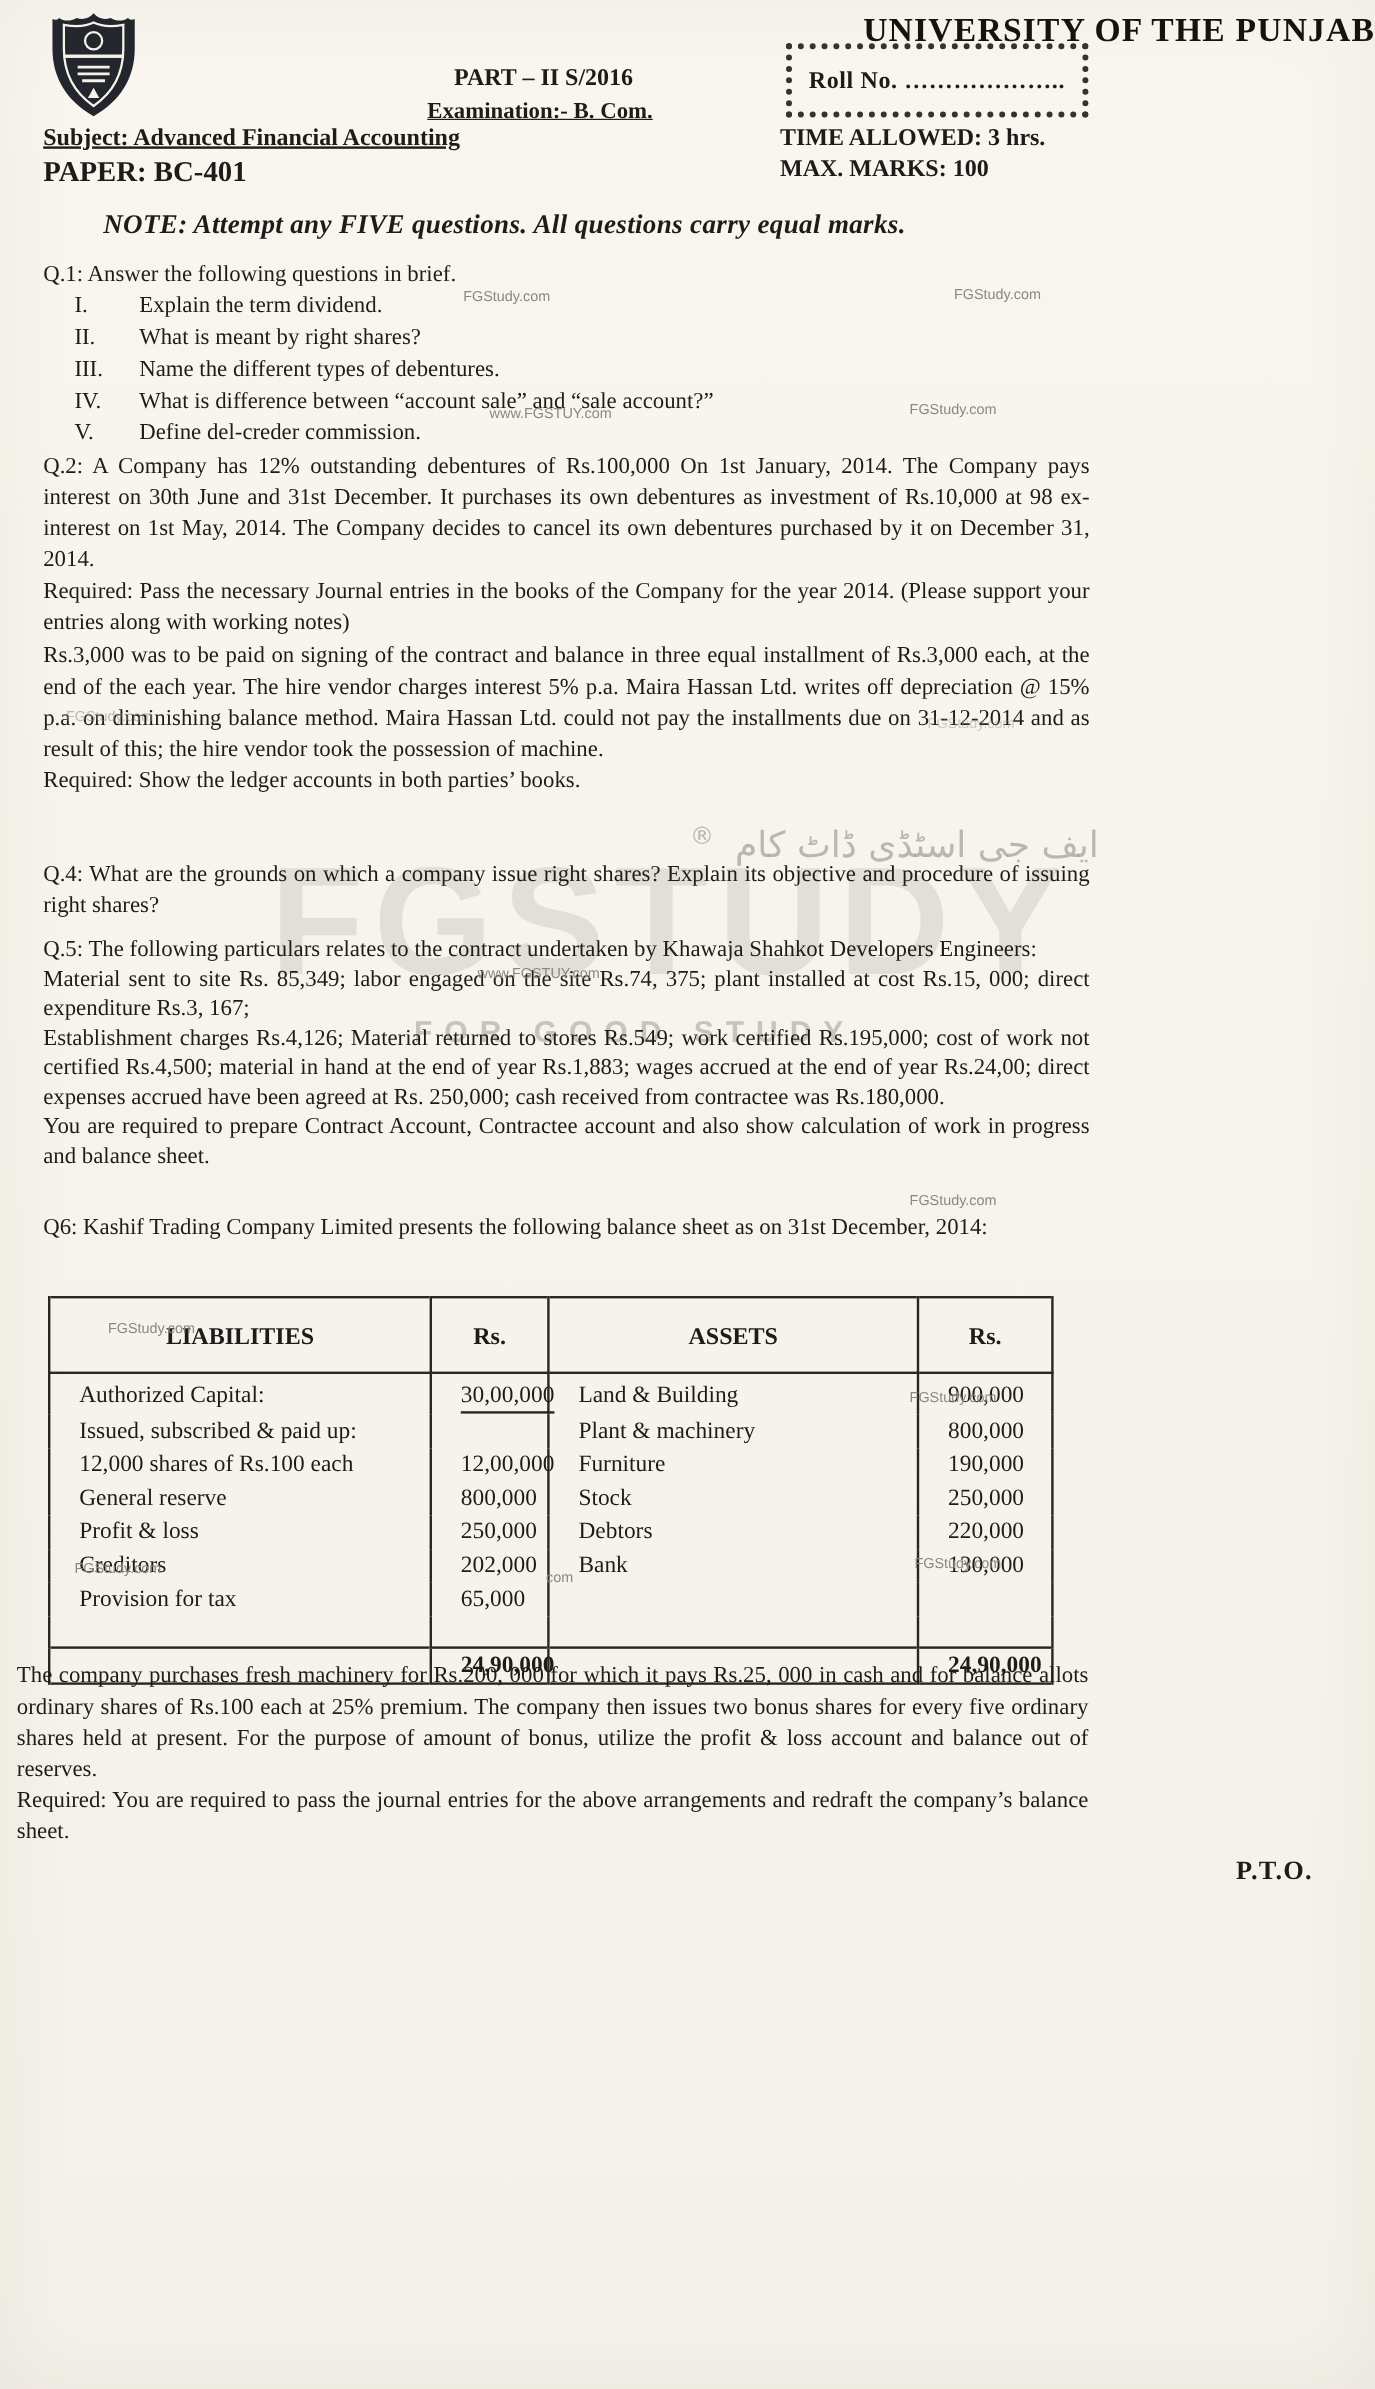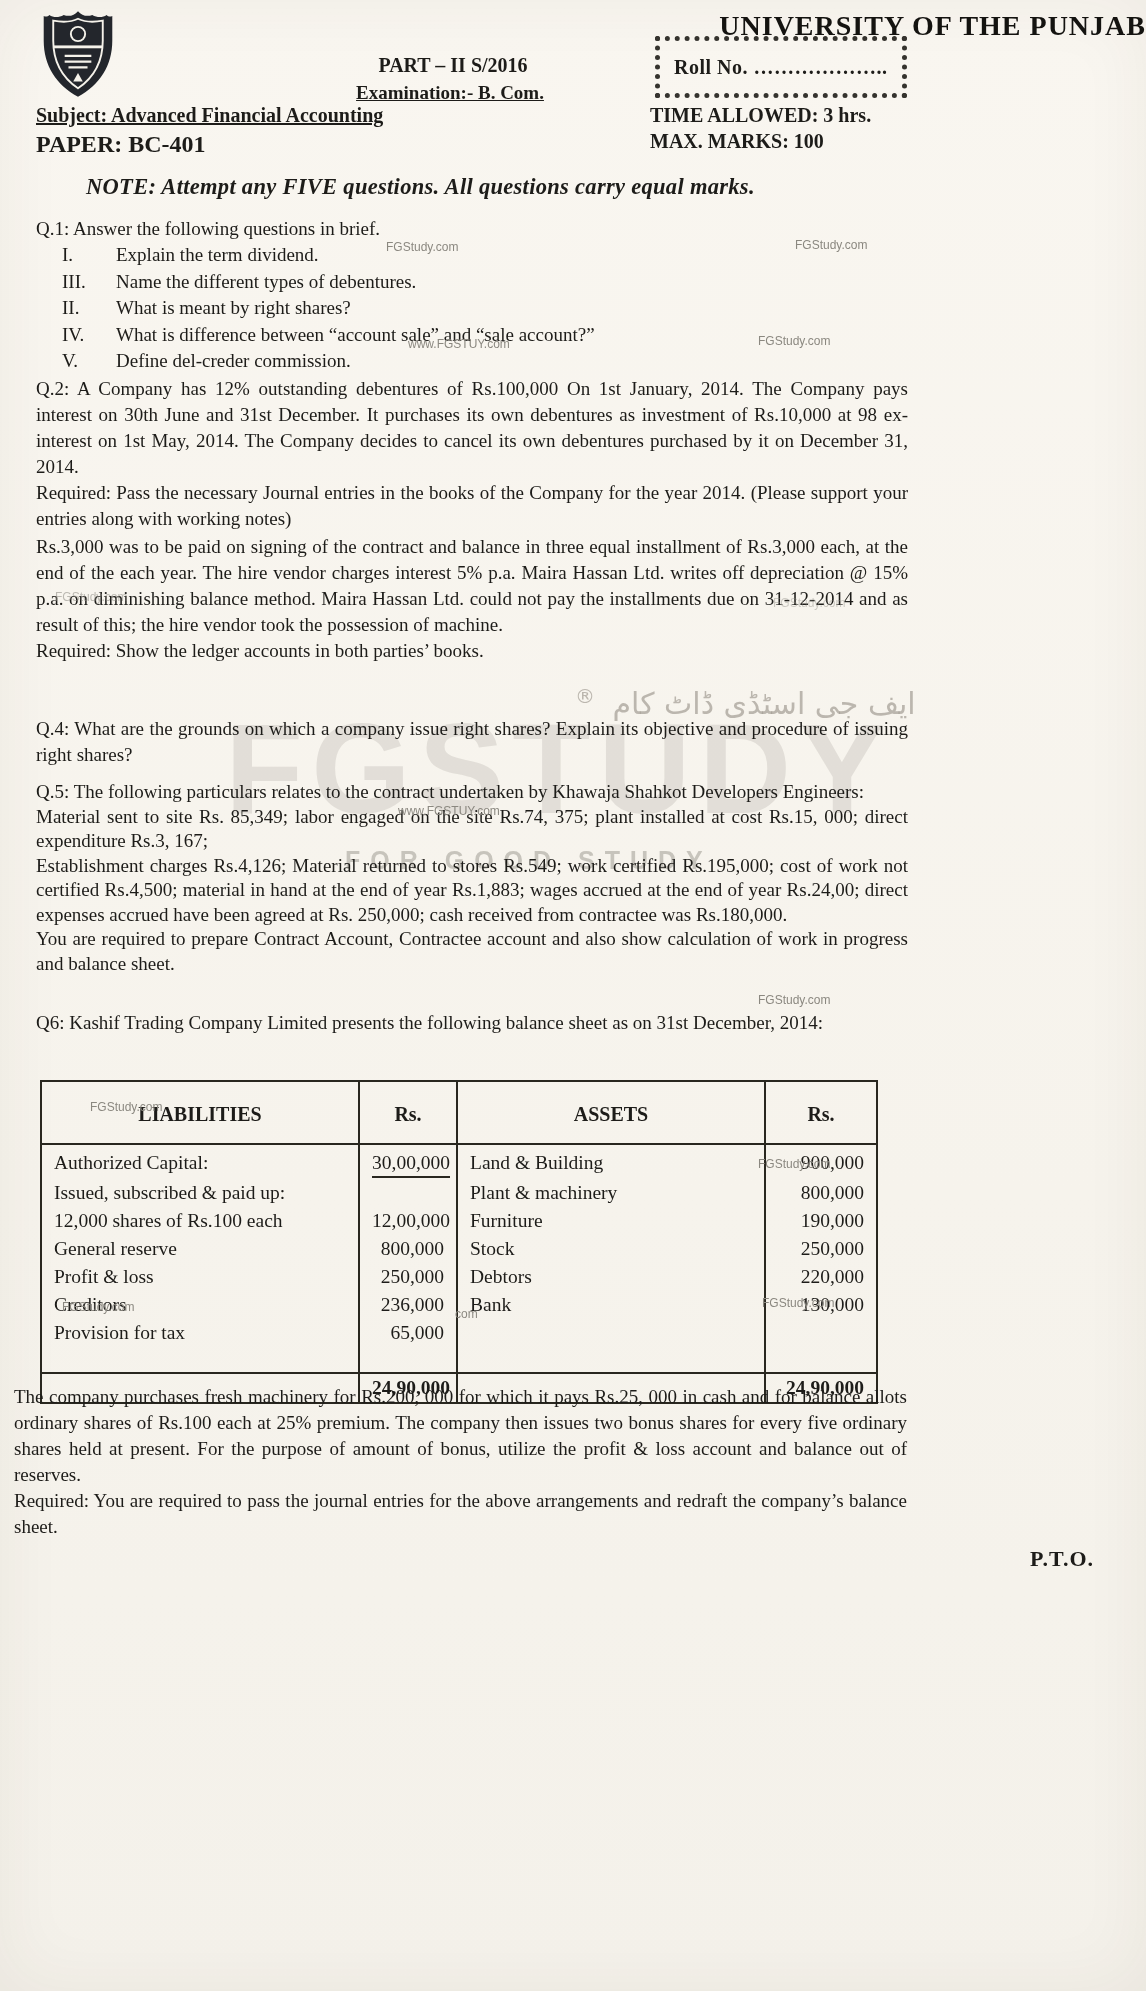--- a/index.html
+++ b/index.html
@@ -67,21 +67,21 @@
   #q4 { top:716px; }
   #q5 { top:780px; line-height:24.5px; }
   #q6i { top:1010px; }
   #post { top:1384px; left:14px; width:893px; }
 
   
   .bs-wrap { position:absolute; left:40px; top:1080px; z-index:2; }
   .bs-table { border-collapse:collapse; table-layout:fixed; width:836px; border:2.5px solid #29271f; font-size:19.5px; }
   .bs-table th, .bs-table td { border-left:2px solid #29271f; border-right:2px solid #29271f; }
   .bs-table thead th { border-bottom:2px solid #29271f; font-size:20px; font-weight:bold; text-align:center; padding:21px 4px 17px; }
-  .bs-table tbody td { padding:1px 12px; line-height:26px; vertical-align:top; }
+  .bs-table tbody td { padding:1px 24px; line-height:26px; vertical-align:top; }
   .bs-table tbody tr.first td { padding-top:5px; }
   .lbl { text-align:left; }
   .amt { text-align:right; }
   .ul-amt { border-bottom:2px solid #29271f; display:inline-block; }
   .spacer td { height:26px; }
   .total td { border-top:2px solid #29271f; font-weight:bold; padding:6px 8px 10px; }
 
   .pto { position:absolute; left:1030px; top:1546px; z-index:2; font-size:22px; font-weight:bold; letter-spacing:1px; }
 </style>
 </head>
@@ -138,26 +138,26 @@
 
   <div class="note-line">NOTE: Attempt any FIVE questions. All questions carry equal marks.</div>
 
   <div class="block" id="q1">
     <p>Q.1: Answer the following questions in brief.</p>
     <div class="q1-item">
       <span class="rnum">I.</span>
       <span>Explain the term dividend.</span>
     </div>
     <div class="q1-item">
+      <span class="rnum">II.</span>
+      <span>What is meant by right shares?</span>
+    </div>
+    <div class="q1-item">
       <span class="rnum">III.</span>
       <span>Name the different types of debentures.</span>
-    </div>
-    <div class="q1-item">
-      <span class="rnum">II.</span>
-      <span>What is meant by right shares?</span>
     </div>
     <div class="q1-item">
       <span class="rnum">IV.</span>
       <span>What is difference between “account sale” and “sale account?”</span>
     </div>
     <div class="q1-item">
       <span class="rnum">V.</span>
       <span>Define del-creder commission.</span>
     </div>
   </div>
@@ -229,21 +229,21 @@
           <td class="amt">250,000</td>
         </tr>
         <tr>
           <td class="lbl">Profit &amp; loss</td>
           <td class="amt">250,000</td>
           <td class="lbl">Debtors</td>
           <td class="amt">220,000</td>
         </tr>
         <tr>
           <td class="lbl">Creditors</td>
-          <td class="amt">236,000</td>
+          <td class="amt">202,000</td>
           <td class="lbl">Bank</td>
           <td class="amt">130,000</td>
         </tr>
         <tr>
           <td class="lbl">Provision for tax</td>
           <td class="amt">65,000</td>
           <td class="lbl"></td>
           <td class="amt"></td>
         </tr>
         <tr class="spacer">

